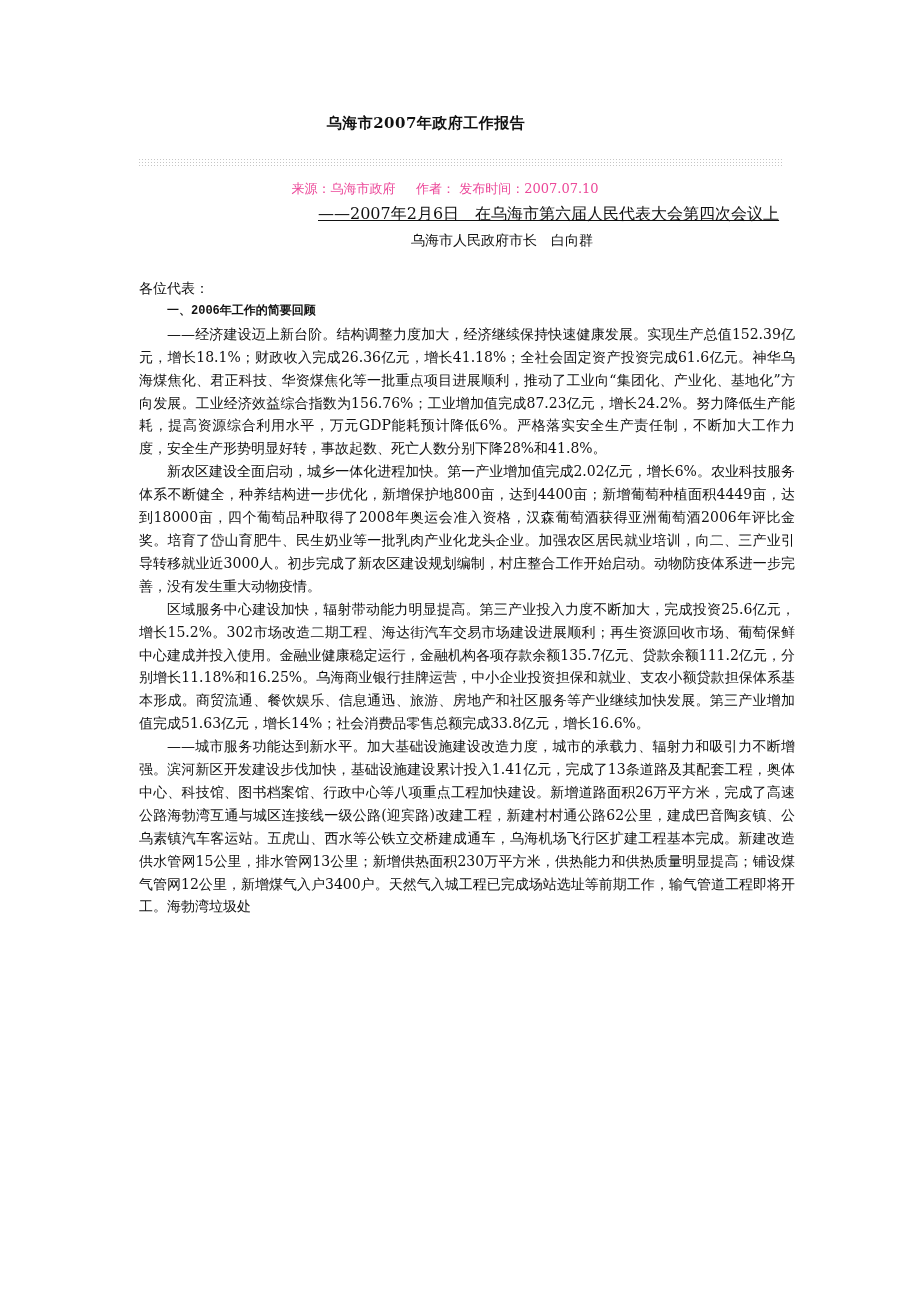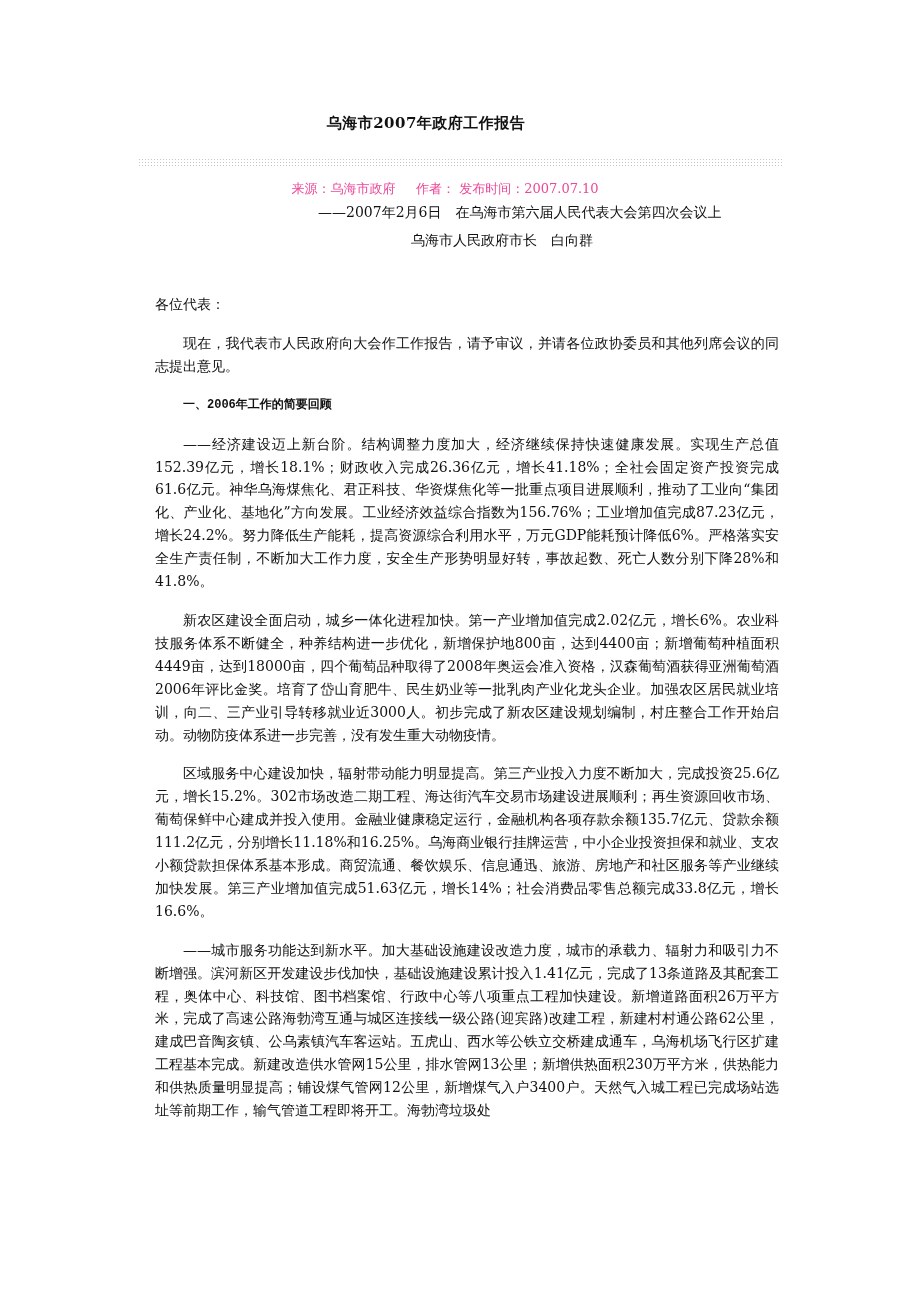--- a/index.html
+++ b/index.html
@@ -6,40 +6,39 @@
     body { width: 920px; height: 1302px; position: relative; overflow: hidden;
       font-family: "DejaVu Serif", "Liberation Serif", serif; color: #111; }
     .page { position: absolute; left: 0; top: 0; width: 920px; height: 1302px; }
     .title { position: absolute; top: 114px; left: 0; width: 852px; text-align: center;
       font-size: 15px; font-weight: bold; letter-spacing: 0.5px; }
     .sep { position: absolute; top: 158px; left: 138px; width: 644px; height: 8px;
       background-image: radial-gradient(#bcbcbc 0.8px, transparent 1px);
       background-size: 3px 3px; opacity: 0.85; }
     .meta { position: absolute; top: 180px; left: 0; width: 890px; text-align: center;
       font-size: 13px; color: #ec4899; white-space: pre; }
-    .subtitle1 { position: absolute; top: 204px; left: 318px; font-size: 14px; white-space: pre; }
+    .subtitle1 { position: absolute; top: 204px; left: 318px; font-size: 16px; white-space: pre; text-decoration: underline; }
     .subtitle2 { position: absolute; top: 232px; left: 0; width: 920px; text-align: center; font-size: 14px; white-space: pre; padding-left: 84px; box-sizing: border-box; }
     .body-text { position: absolute; top: 277px; left: 139px; width: 656px;
       font-size: 14px; line-height: 22.9px; text-align: justify; }
-    .body-text p { margin: 16px; }
+    .body-text p { margin: 0; }
     .body-text p.indent { text-indent: 28px; }
     .body-text p.heading { text-indent: 28px; font-weight: bold; font-family: Liberation Mono, monospace; font-size: 12px; }
   </style>
 </head>
 <body>
 
 <div class="page">
   <div class="title">乌海市2007年政府工作报告</div>
   <div class="sep"></div>
   <div class="meta"><span>来源：</span><span>乌海市政府</span>     <span>作者：</span><span></span> <span>发布时间：</span><span>2007.07.10</span></div>
   <div class="subtitle1">——2007年2月6日　在乌海市第六届人民代表大会第四次会议上</div>
   <div class="subtitle2">乌海市人民政府市长　白向群</div>
 
   <div class="body-text">
     <p>各位代表：</p>
-    <p class="indent">现在，我代表市人民政府向大会作工作报告，请予审议，并请各位政协委员和其他列席会议的同志提出意见。</p>
     <p class="heading">一、2006年工作的简要回顾</p>
     <p class="indent">——经济建设迈上新台阶。结构调整力度加大，经济继续保持快速健康发展。实现生产总值152.39亿元，增长18.1%；财政收入完成26.36亿元，增长41.18%；全社会固定资产投资完成61.6亿元。神华乌海煤焦化、君正科技、华资煤焦化等一批重点项目进展顺利，推动了工业向“集团化、产业化、基地化”方向发展。工业经济效益综合指数为156.76%；工业增加值完成87.23亿元，增长24.2%。努力降低生产能耗，提高资源综合利用水平，万元GDP能耗预计降低6%。严格落实安全生产责任制，不断加大工作力度，安全生产形势明显好转，事故起数、死亡人数分别下降28%和41.8%。</p>
     <p class="indent">新农区建设全面启动，城乡一体化进程加快。第一产业增加值完成2.02亿元，增长6%。农业科技服务体系不断健全，种养结构进一步优化，新增保护地800亩，达到4400亩；新增葡萄种植面积4449亩，达到18000亩，四个葡萄品种取得了2008年奥运会准入资格，汉森葡萄酒获得亚洲葡萄酒2006年评比金奖。培育了岱山育肥牛、民生奶业等一批乳肉产业化龙头企业。加强农区居民就业培训，向二、三产业引导转移就业近3000人。初步完成了新农区建设规划编制，村庄整合工作开始启动。动物防疫体系进一步完善，没有发生重大动物疫情。</p>
     <p class="indent">区域服务中心建设加快，辐射带动能力明显提高。第三产业投入力度不断加大，完成投资25.6亿元，增长15.2%。302市场改造二期工程、海达街汽车交易市场建设进展顺利；再生资源回收市场、葡萄保鲜中心建成并投入使用。金融业健康稳定运行，金融机构各项存款余额135.7亿元、贷款余额111.2亿元，分别增长11.18%和16.25%。乌海商业银行挂牌运营，中小企业投资担保和就业、支农小额贷款担保体系基本形成。商贸流通、餐饮娱乐、信息通迅、旅游、房地产和社区服务等产业继续加快发展。第三产业增加值完成51.63亿元，增长14%；社会消费品零售总额完成33.8亿元，增长16.6%。</p>
     <p class="indent">——城市服务功能达到新水平。加大基础设施建设改造力度，城市的承载力、辐射力和吸引力不断增强。滨河新区开发建设步伐加快，基础设施建设累计投入1.41亿元，完成了13条道路及其配套工程，奥体中心、科技馆、图书档案馆、行政中心等八项重点工程加快建设。新增道路面积26万平方米，完成了高速公路海勃湾互通与城区连接线一级公路(迎宾路)改建工程，新建村村通公路62公里，建成巴音陶亥镇、公乌素镇汽车客运站。五虎山、西水等公铁立交桥建成通车，乌海机场飞行区扩建工程基本完成。新建改造供水管网15公里，排水管网13公里；新增供热面积230万平方米，供热能力和供热质量明显提高；铺设煤气管网12公里，新增煤气入户3400户。天然气入城工程已完成场站选址等前期工作，输气管道工程即将开工。海勃湾垃圾处</p>
   </div>
 </div>
 
 </body></html>

